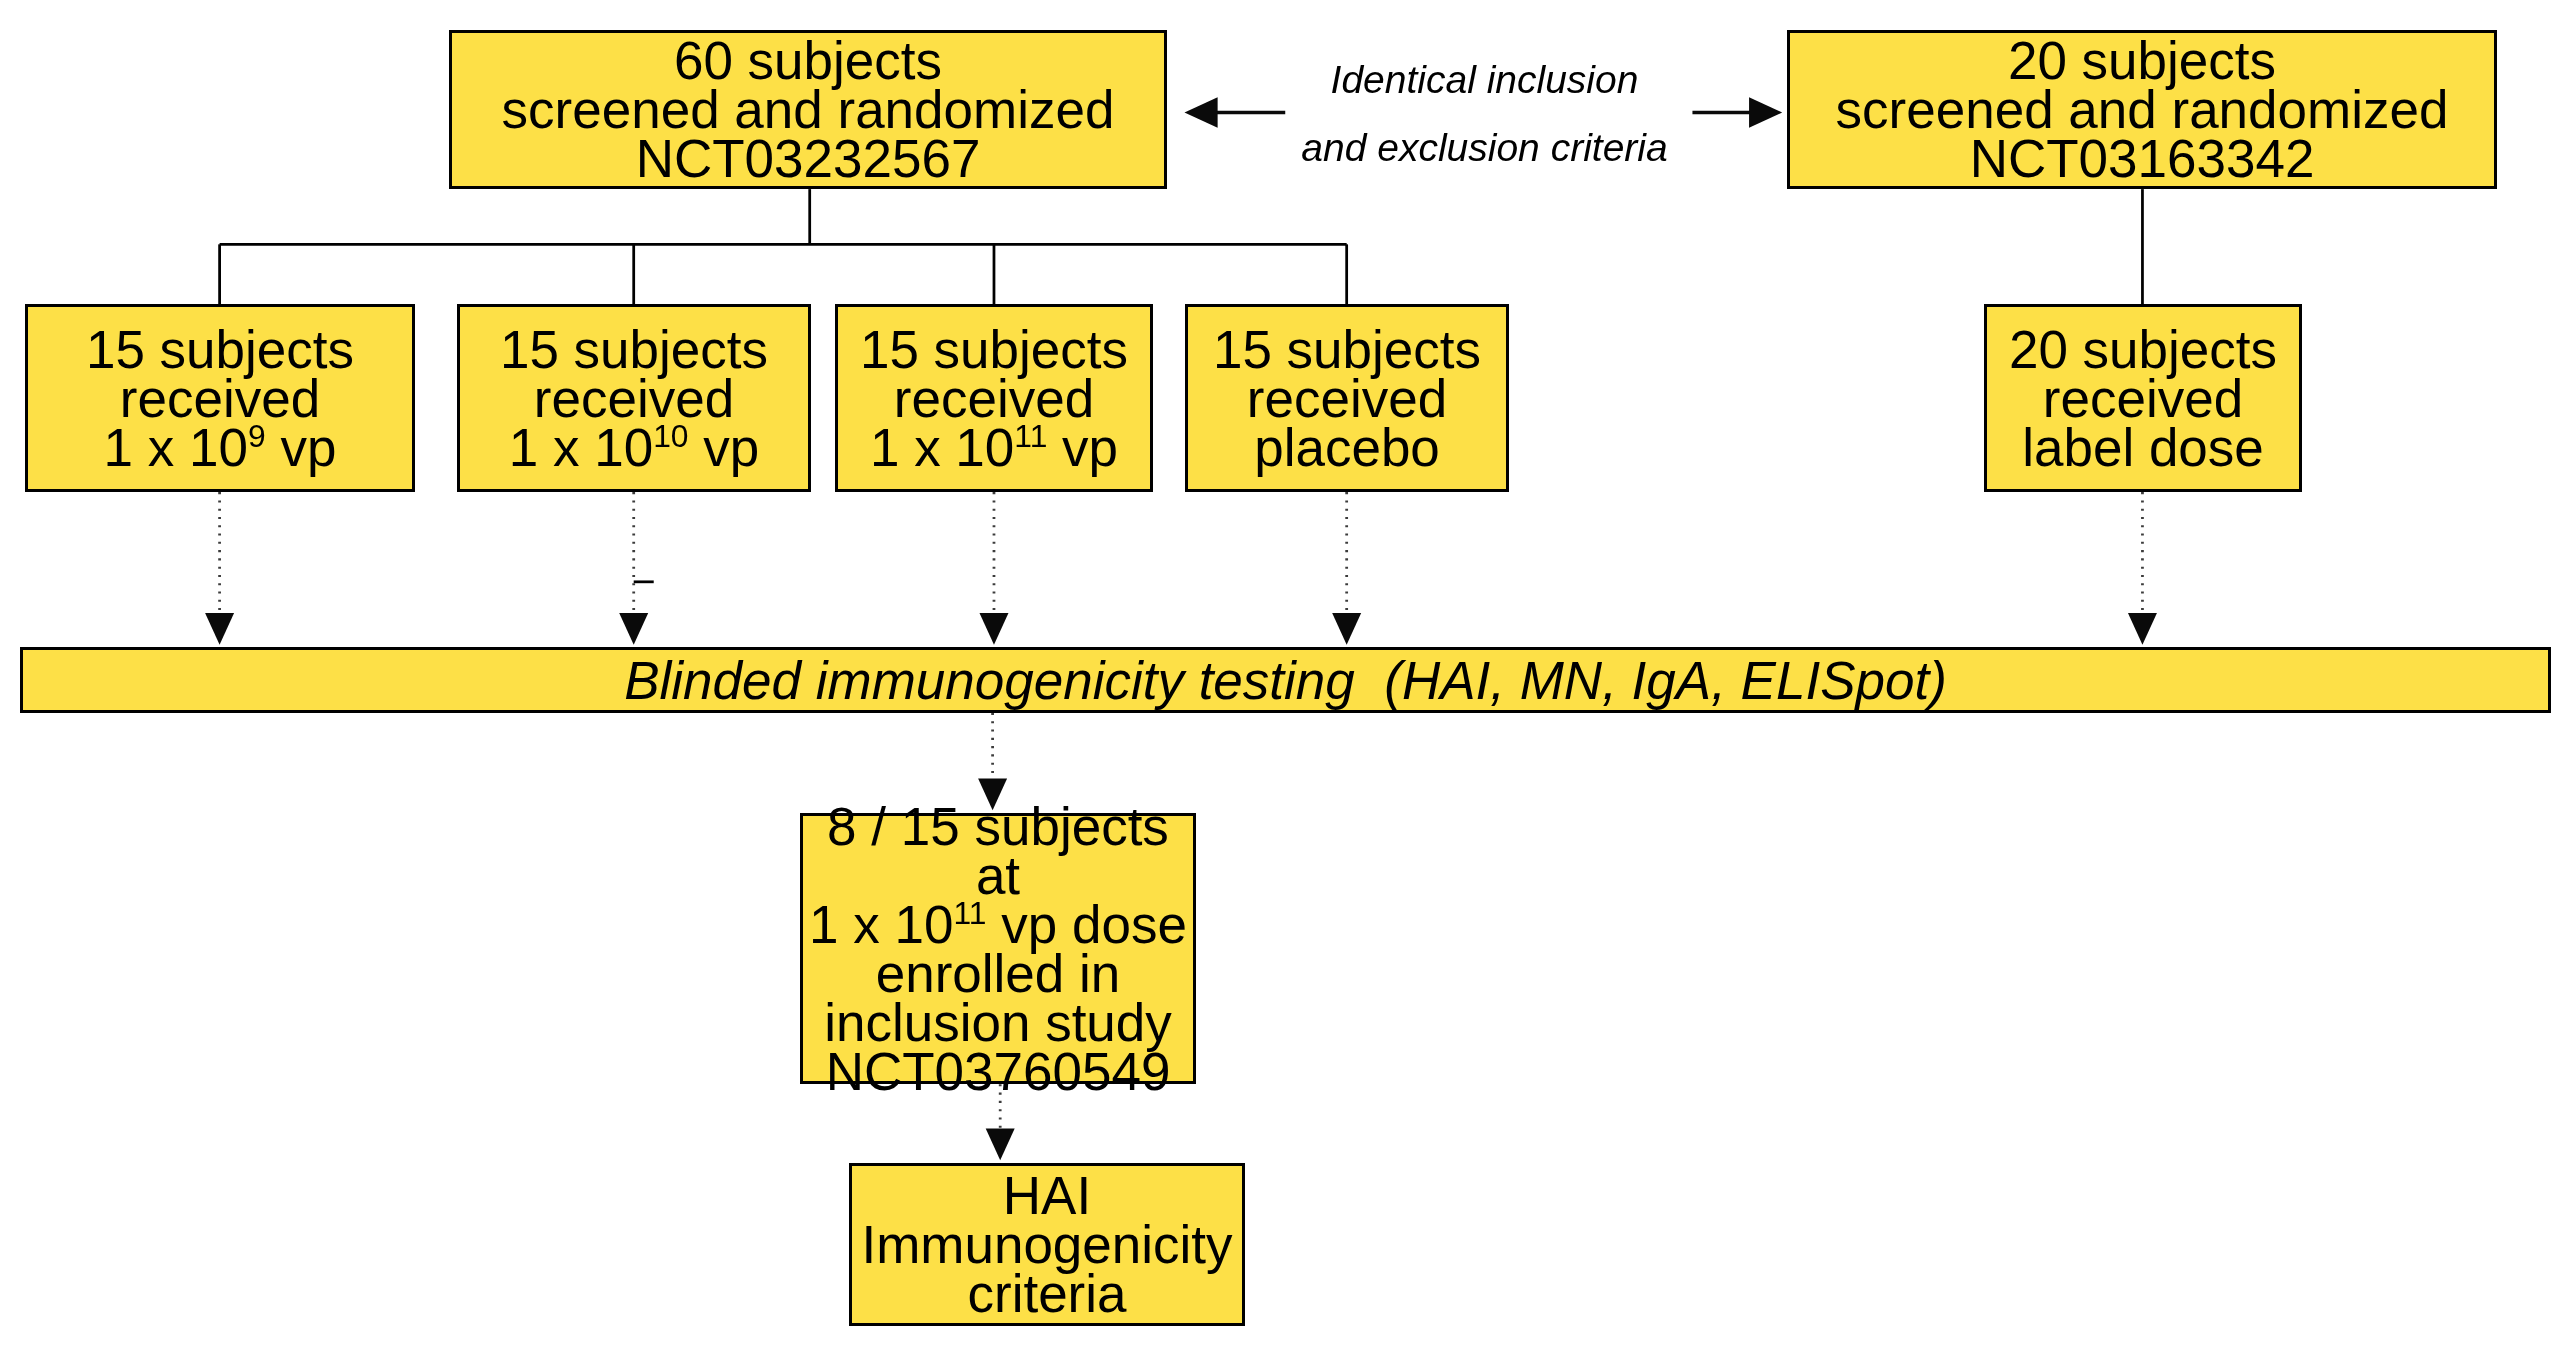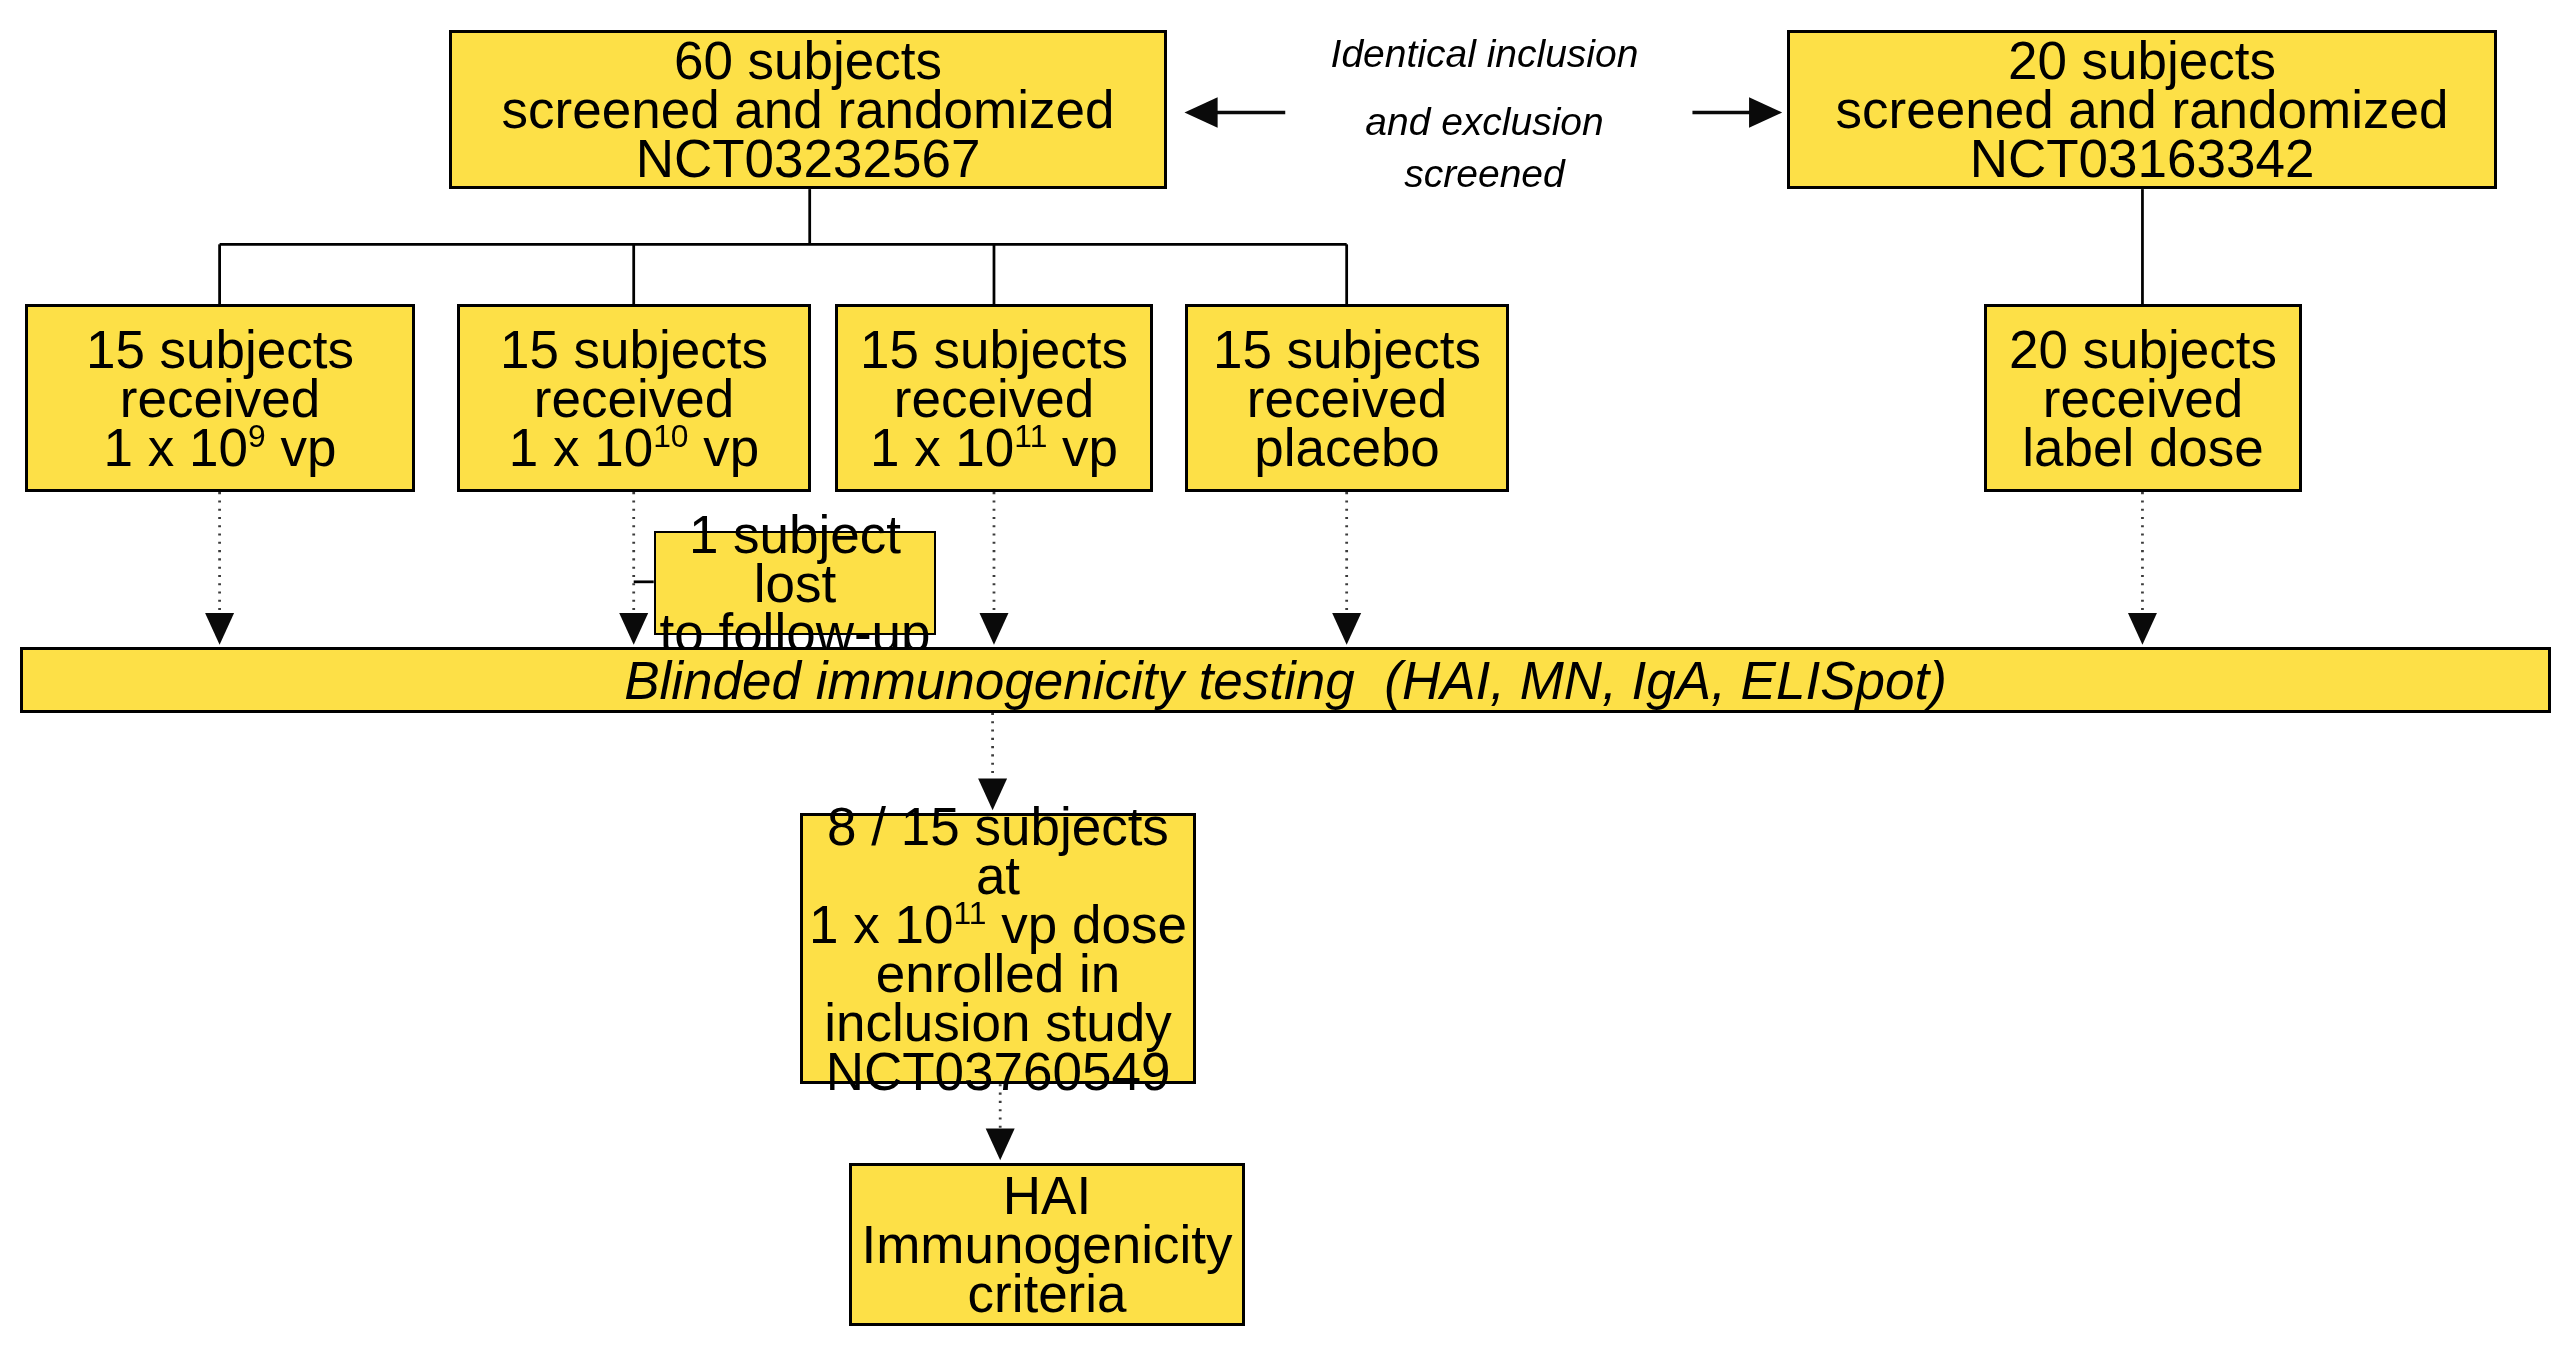--- a/index.html
+++ b/index.html
@@ -125,21 +125,21 @@
   </svg>
 
   <div class="box" id="box-screen-left">
     <div class="line">60 subjects</div>
     <div class="line">screened and randomized</div>
     <div class="line">NCT03232567</div>
   </div>
 
   <div class="note" id="note-criteria">
     <div class="line">Identical inclusion</div>
-    <div class="line">and exclusion screened</div>
+    <div class="line">and exclusion criteria</div>
   </div>
 
   <div class="box" id="box-screen-right">
     <div class="line">20 subjects</div>
     <div class="line">screened and randomized</div>
     <div class="line">NCT03163342</div>
   </div>
 
   <div class="box" id="box-arm1">
     <div class="line">15 subjects</div>
@@ -164,24 +164,20 @@
     <div class="line">received</div>
     <div class="line"><span>placebo</span><sup></sup><span></span></div>
   </div>
 
   <div class="box" id="box-arm5">
     <div class="line">20 subjects</div>
     <div class="line">received</div>
     <div class="line"><span>label dose</span><sup></sup><span></span></div>
   </div>
 
-  <div class="box" id="box-lost">
-    <div class="line">1 subject lost</div>
-    <div class="line">to follow-up</div>
-  </div>
 
   <div class="box" id="bar-testing">
     <div class="line bar-label">Blinded immunogenicity testing  (HAI, MN, IgA, ELISpot)</div>
   </div>
 
   <div class="box" id="box-extension">
     <div class="line">8 / 15 subjects at</div>
     <div class="line"><span>1 x 10</span><sup>11</sup><span> vp dose</span></div>
     <div class="line">enrolled in</div>
     <div class="line">inclusion study</div>

